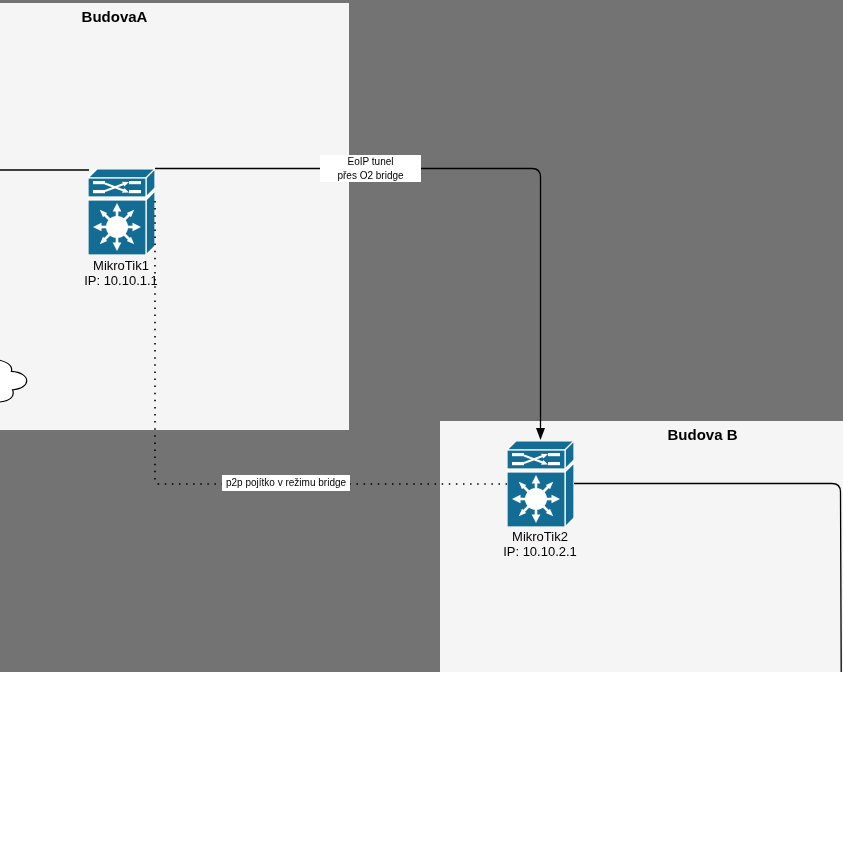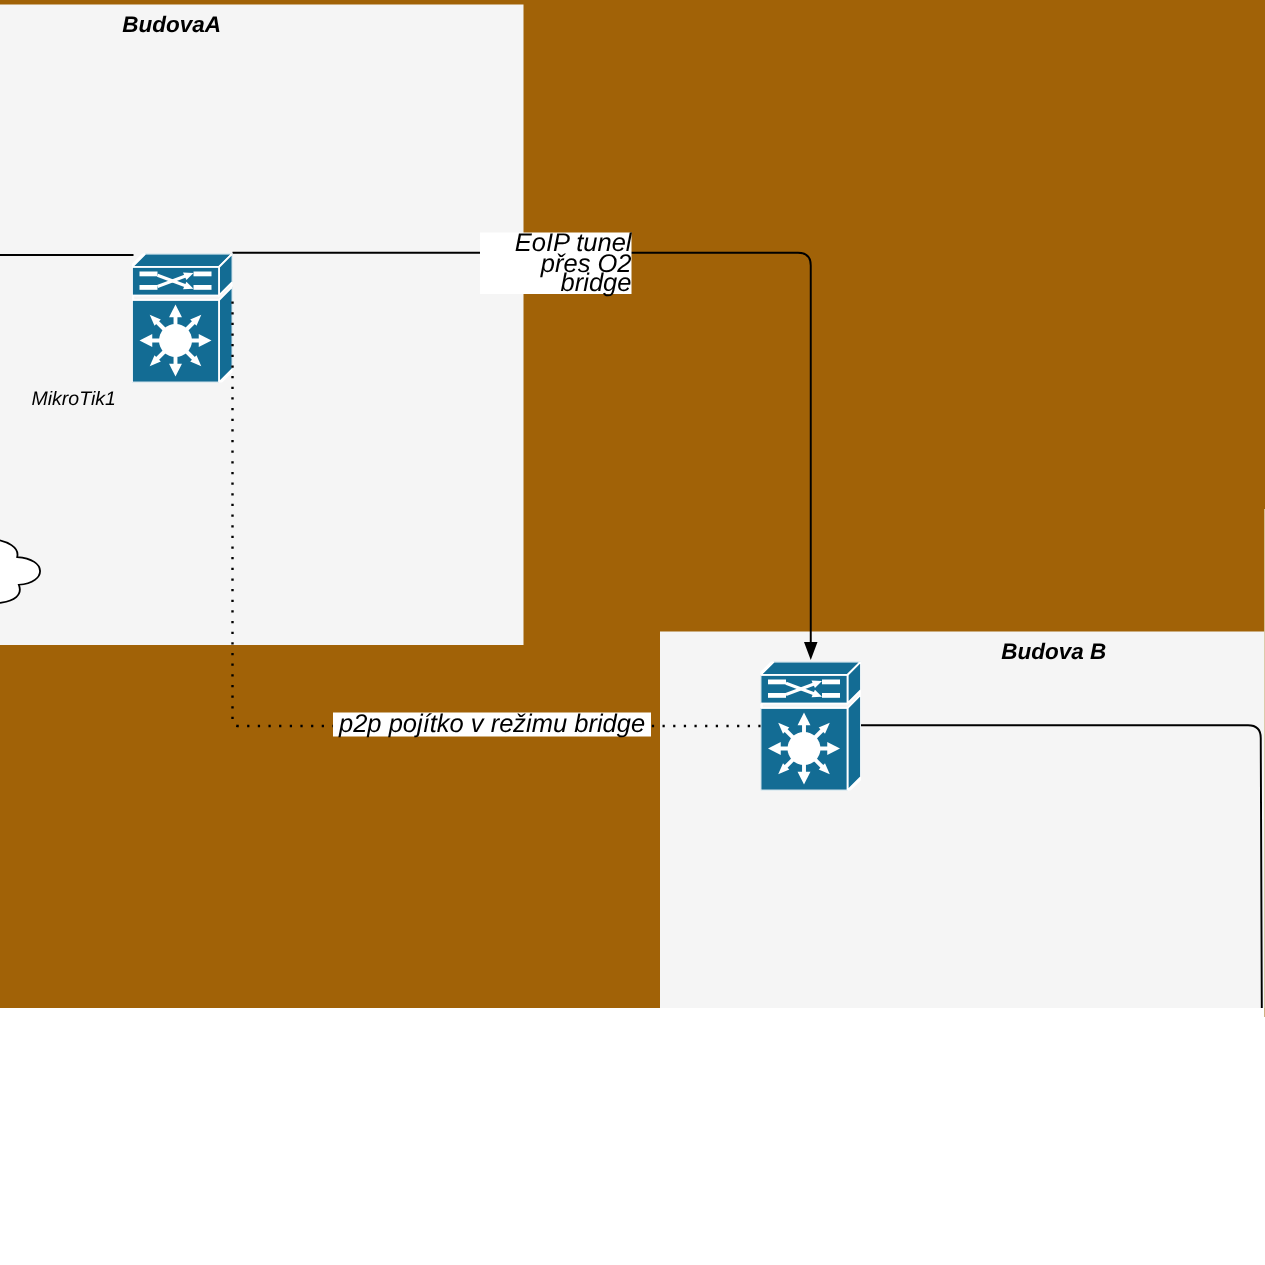--- a/index.html
+++ b/index.html
@@ -1,31 +1,31 @@
 <!DOCTYPE html>
 <html><head>
 <meta charset="utf-8">
 <style>
   html,body{margin:0;padding:0;background:#fff;}
   .canvas{
-    position:relative;width:843px;height:672px;overflow:hidden;background:#a16207;
-    font-family:"Liberation Sans","DejaVu Sans",sans-serif;color:#000;font-style:italic;
+    position:relative;width:843px;height:672px;overflow:hidden;background:#737373;
+    font-family:"Liberation Sans","DejaVu Sans",sans-serif;color:#000;
   }
   .zone{position:absolute;background:#f5f5f5;}
   .zone-a{left:-120px;top:3px;width:469px;height:427px;}
   .zone-b{left:440px;top:421px;width:525px;height:414px;}
   .zone-title{
     padding-top:5px;text-align:center;font-size:15px;font-weight:bold;color:#000;
   }
   svg.wires{position:absolute;left:0;top:0;}
   .node-label{
-    position:absolute;text-align:left;font-size:13px;line-height:14.5px;color:#000;
+    position:absolute;text-align:center;font-size:13px;line-height:14.5px;color:#000;
   }
   .edge-label{
-    position:absolute;text-align:right;font-size:17px;line-height:13.5px;
+    position:absolute;text-align:center;font-size:10px;line-height:13.5px;
     background:#ffffff;color:#000;
   }
   .edge-label.nowrap{white-space:nowrap;padding:1px 4px;}
   .cloud-label{
     position:absolute;text-align:center;font-size:13px;color:#000;background:transparent;
   }
 </style>
 </head>
 <body>
 
@@ -106,20 +106,25 @@
     <use href="#cloudPath" transform="translate(778,745)" fill="#ffffff" stroke="#000000" stroke-width="1.2"></use>
 
     <use href="#routerIcon" x="88" y="169" width="67" height="86"></use>
     <use href="#routerIcon" x="507" y="441" width="67" height="86"></use>
 
     <path d="M 155,201 L 155,480 Q 155,484 159,484 L 507,484" stroke="#000000" stroke-width="1.6" stroke-dasharray="1.5 5.6" fill="none"></path>
   </svg>
 
   <div class="node-label" style="left:21px;top:259px;width:200px;">
     <div>MikroTik1</div>
+    <div>IP: 10.10.1.1</div>
+  </div>
+  <div class="node-label" style="left:440px;top:530px;width:200px;">
+    <div>MikroTik2</div>
+    <div>IP: 10.10.2.1</div>
   </div>
 
   <div class="edge-label" style="left:320px;top:155px;width:101px;">
     <div>EoIP tunel</div>
     <div>přes O2 bridge</div>
   </div>
   <div class="edge-label nowrap" style="left:206px;top:475px;margin-left:16px;">p2p pojítko v režimu bridge</div>
 
   <div class="cloud-label" style="left:781px;top:772px;width:100px;">LAN</div>
 

